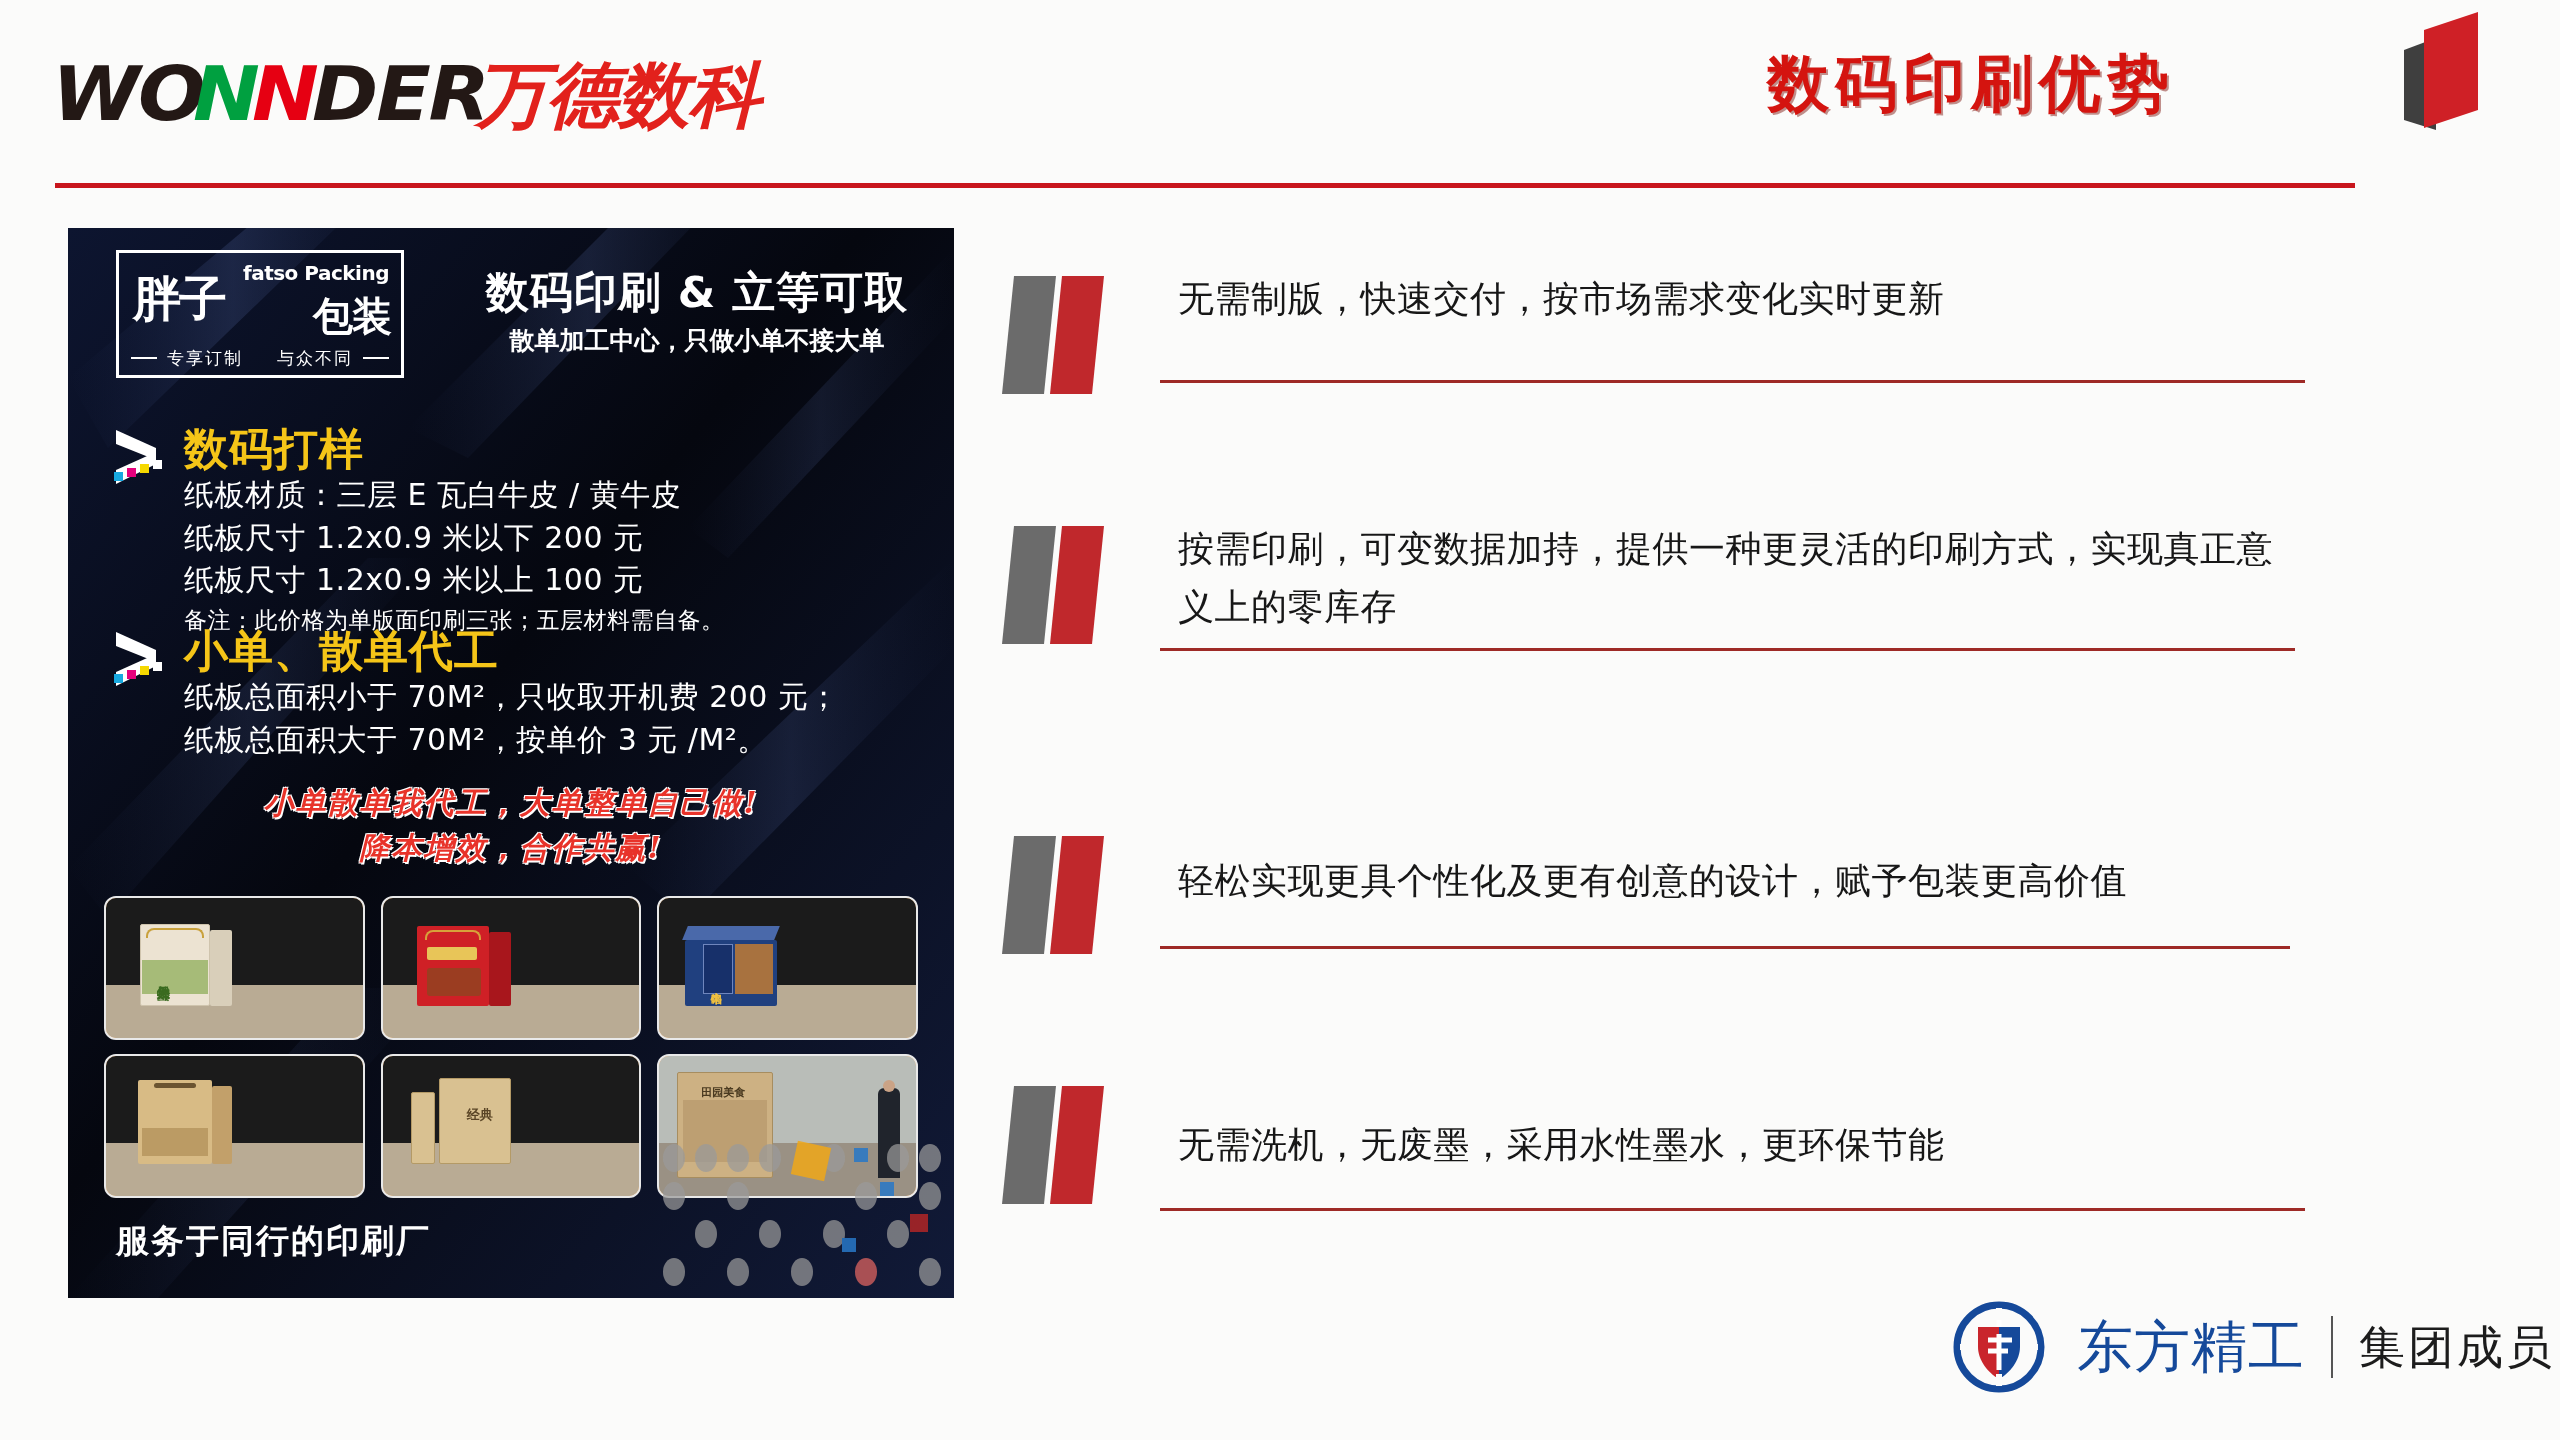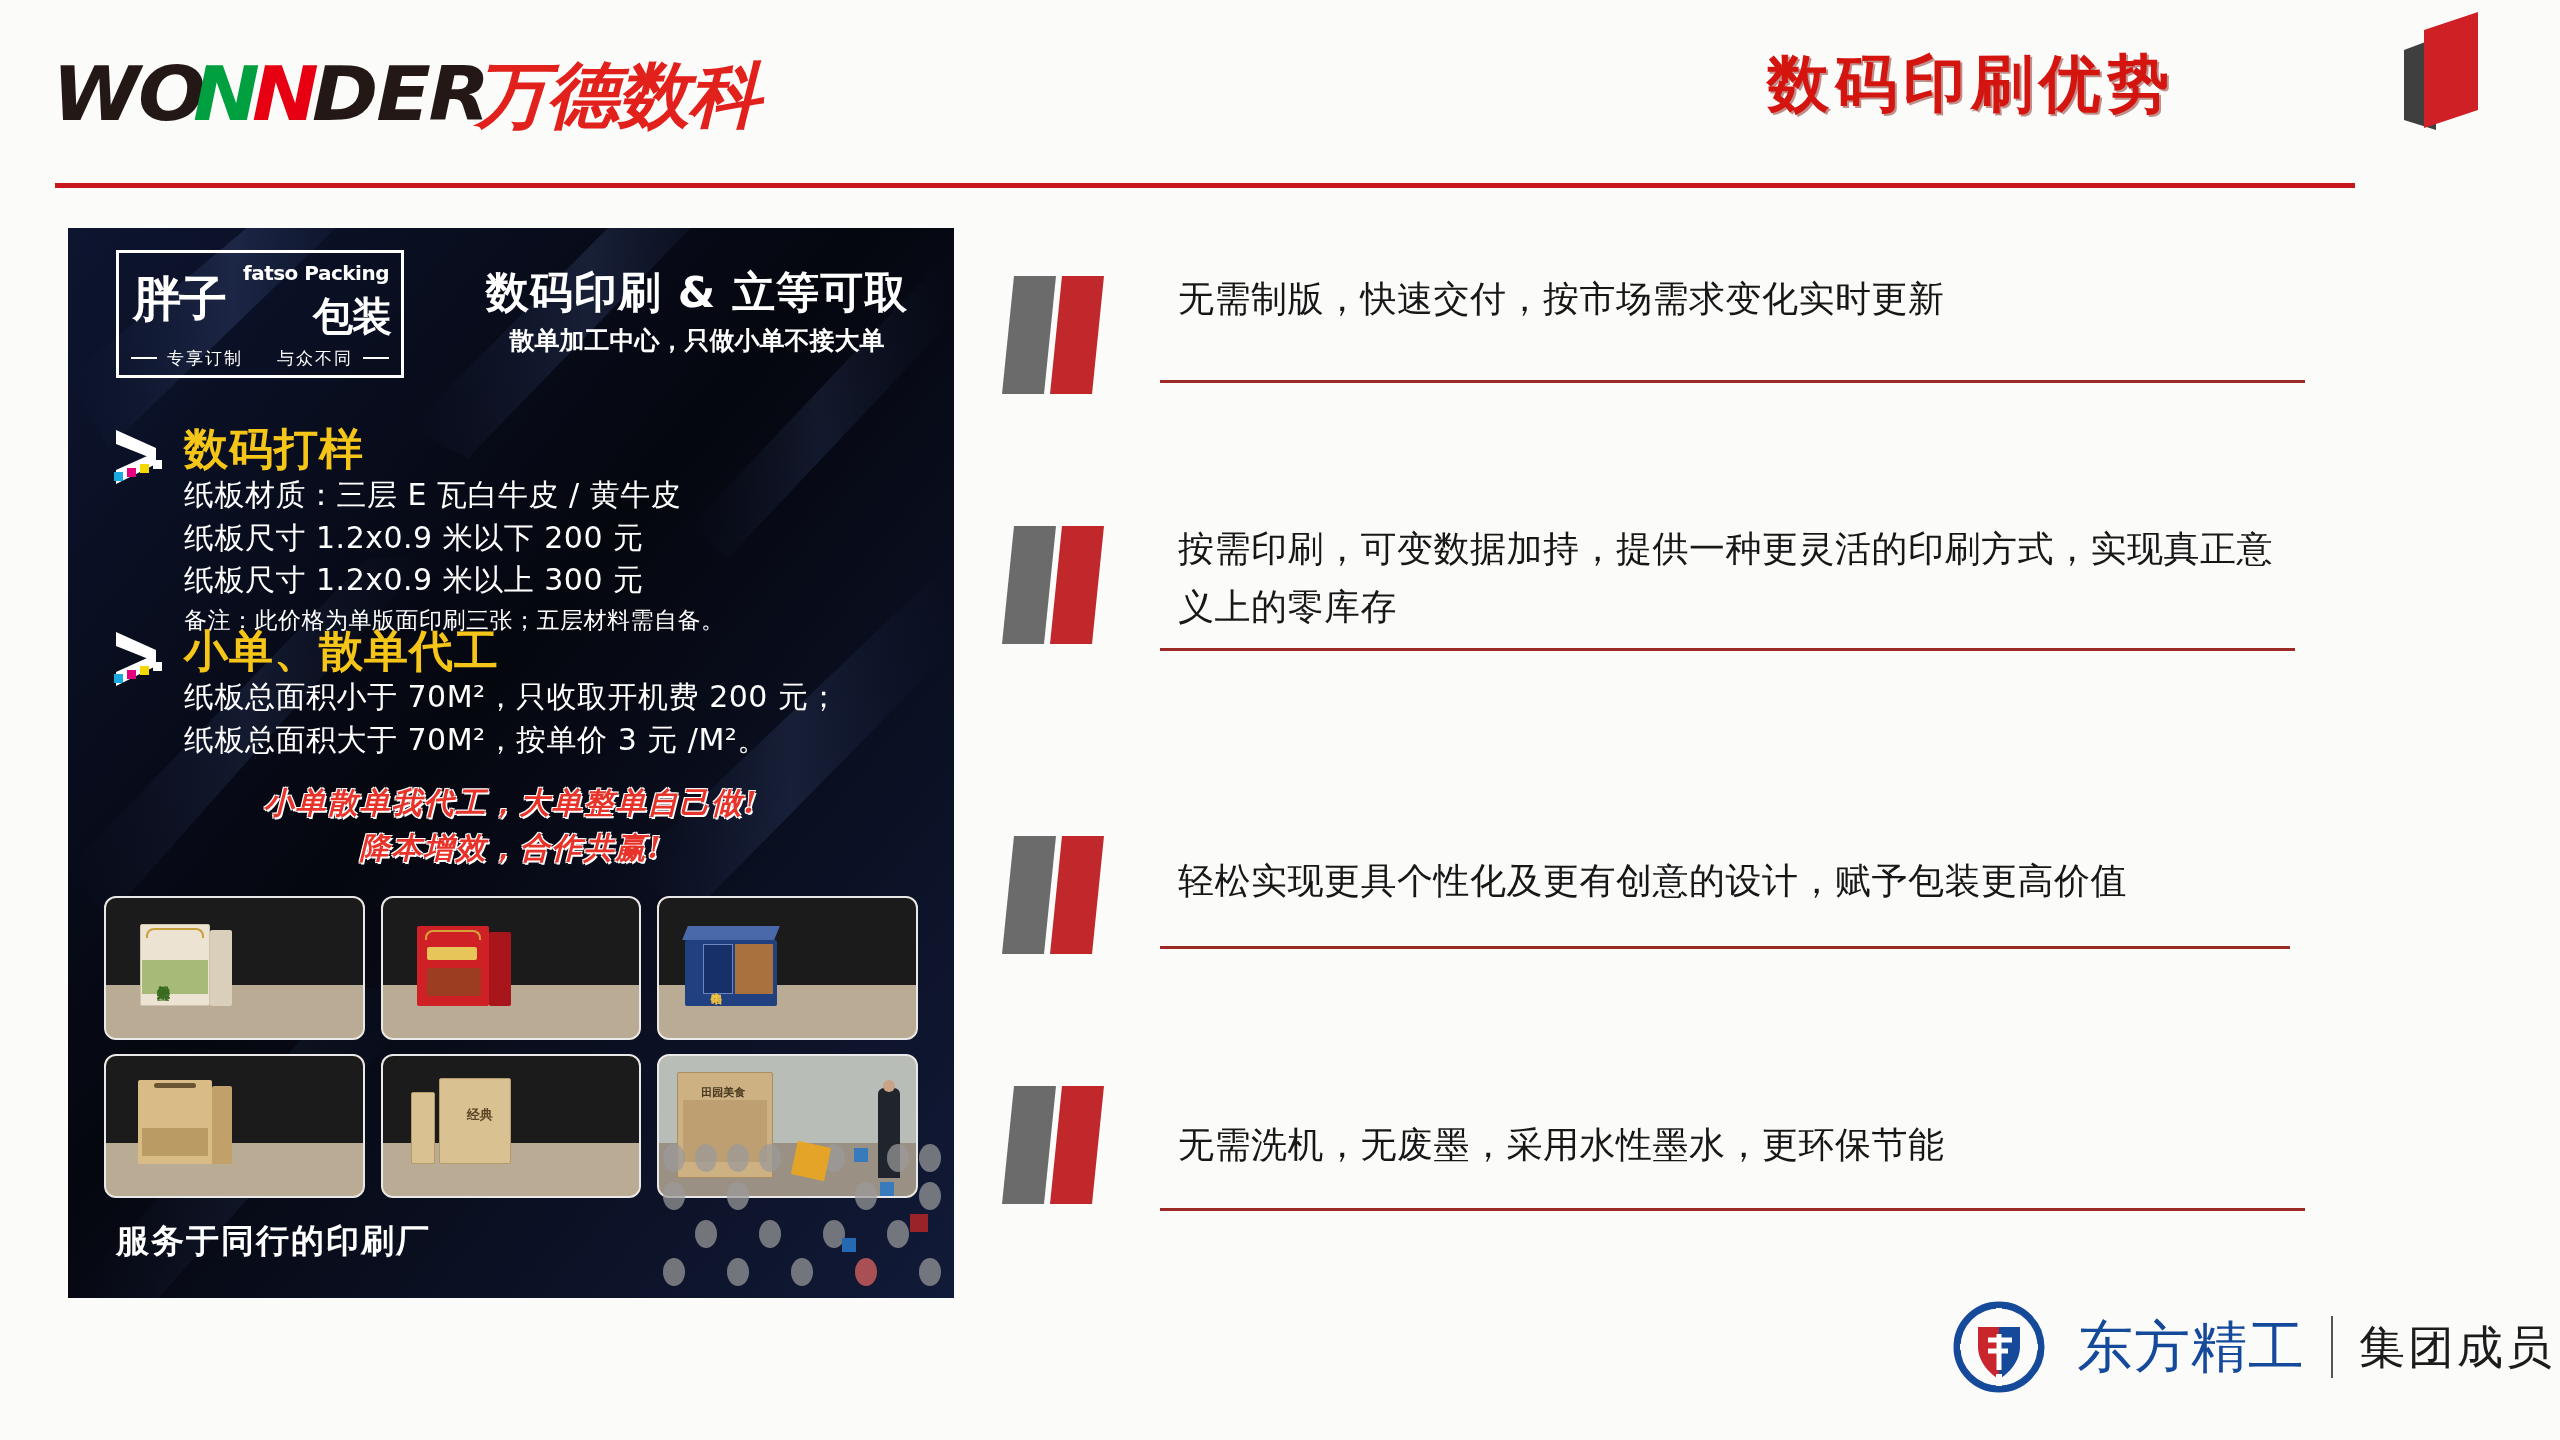--- a/index.html
+++ b/index.html
@@ -226,21 +226,21 @@
       <polygon points="6,44 46,26 46,38 6,58" fill="#ffffff"></polygon>
       <rect x="4" y="46" width="9" height="9" fill="#17a9e0"></rect>
       <rect x="17" y="42" width="9" height="9" fill="#e5007d"></rect>
       <rect x="30" y="38" width="9" height="9" fill="#f5d800"></rect>
       <rect x="43" y="34" width="9" height="9" fill="#ffffff"></rect>
     </svg>
     <div class="sec-title">数码打样</div>
     <div class="sec-lines">
       <div class="ln">纸板材质：三层 E 瓦白牛皮 / 黄牛皮</div>
       <div class="ln">纸板尺寸 1.2x0.9 米以下 200 元</div>
-      <div class="ln">纸板尺寸 1.2x0.9 米以上 300 元</div>
+      <div class="ln">纸板尺寸 1.2x0.9 米以上 100 元</div>
       <div class="ln note">备注：此价格为单版面印刷三张；五层材料需自备。</div>
     </div>
   </div>
 
   <div class="sec" style="top:400px">
     <svg class="sec-bullet" viewBox="0 0 66 62">
       <polygon points="6,4 46,22 46,34 6,18" fill="#ffffff"></polygon>
       <polygon points="6,44 46,26 46,38 6,58" fill="#ffffff"></polygon>
       <rect x="4" y="46" width="9" height="9" fill="#17a9e0"></rect>
       <rect x="17" y="42" width="9" height="9" fill="#e5007d"></rect>

